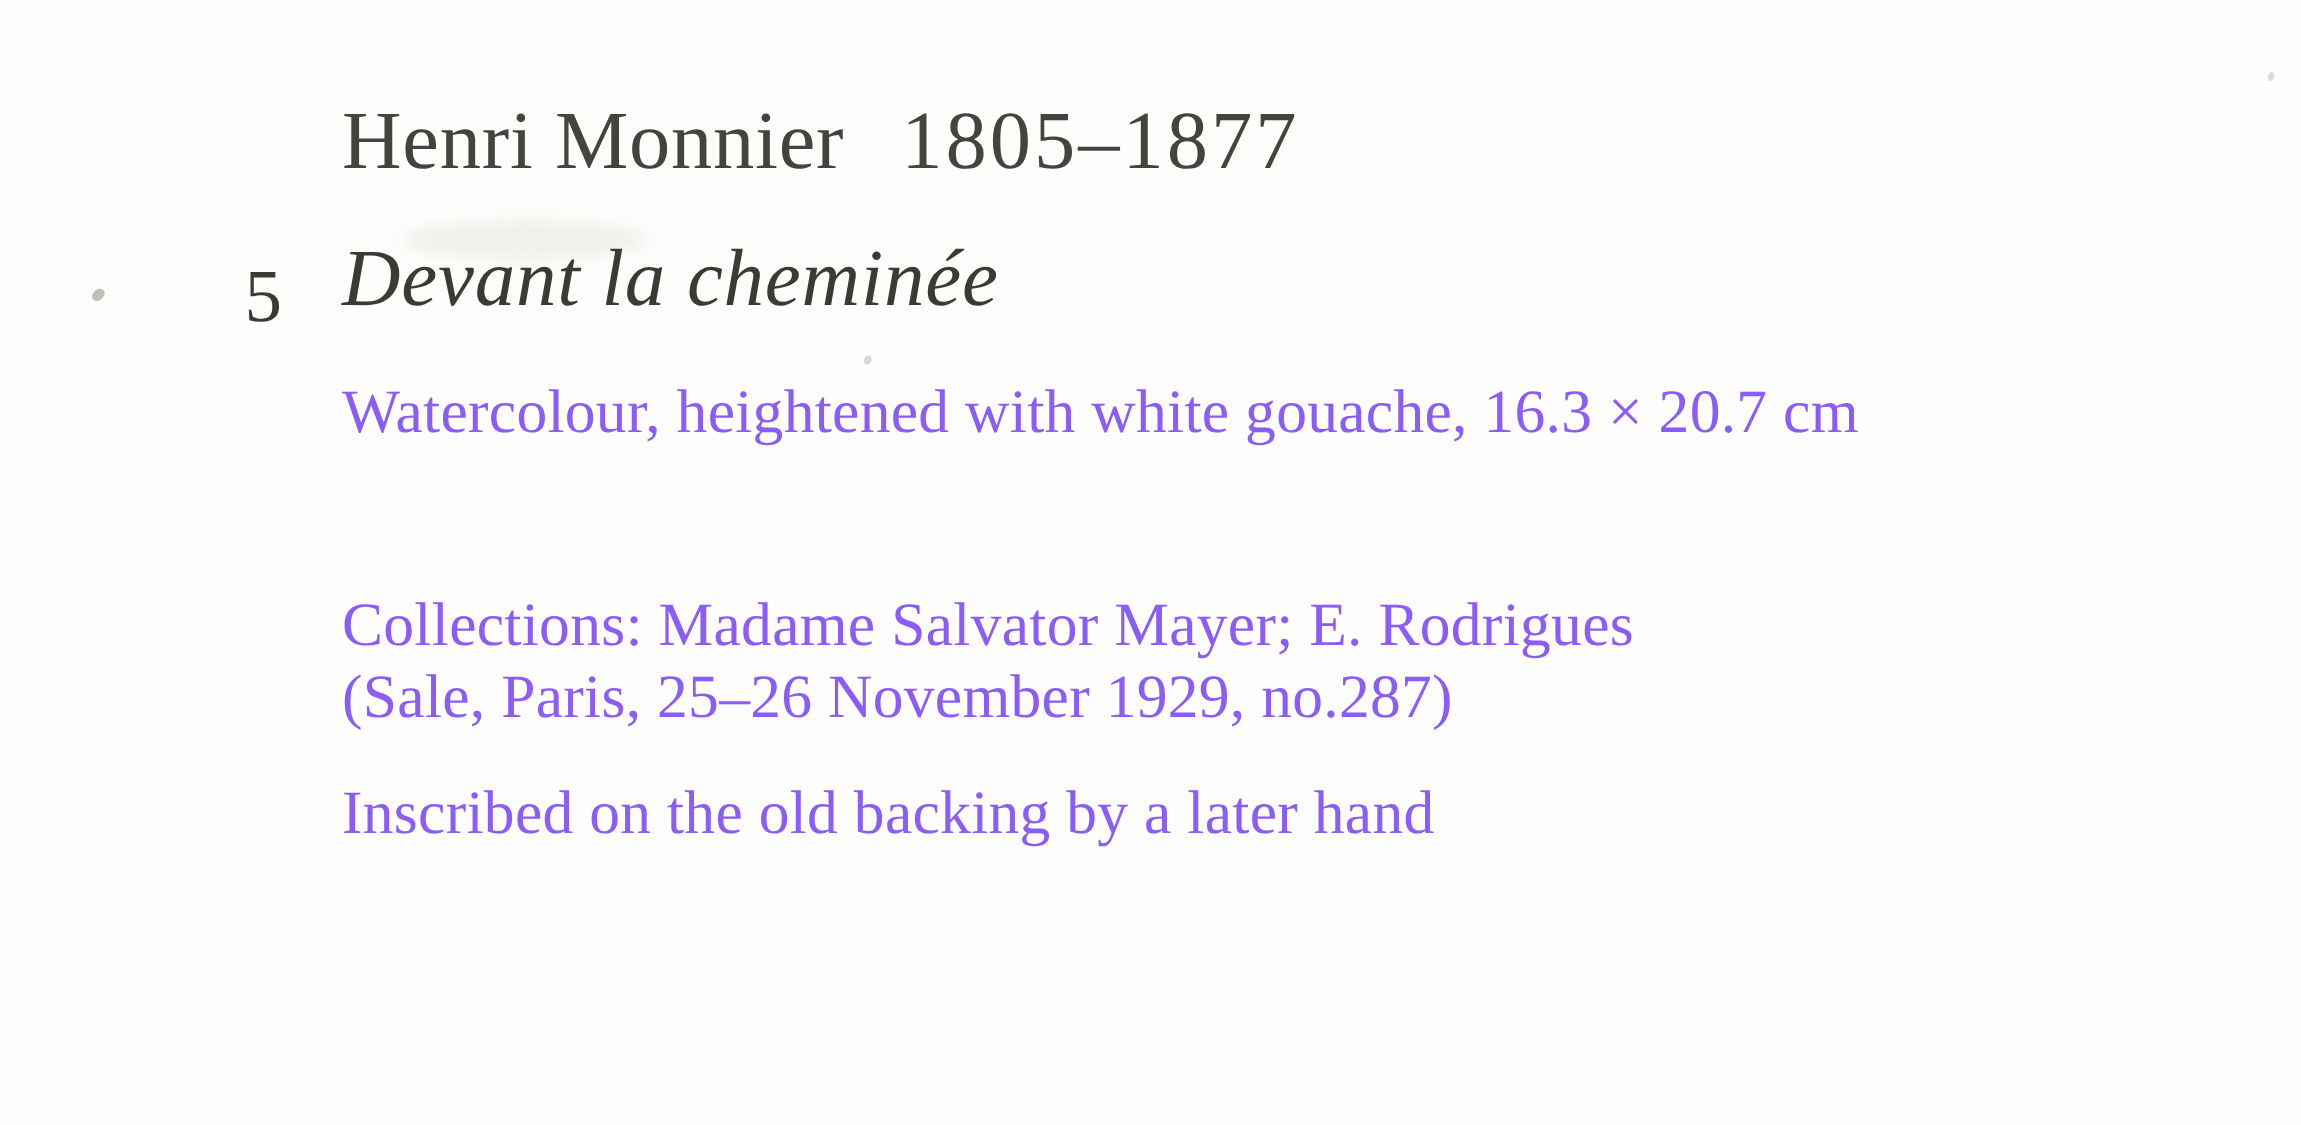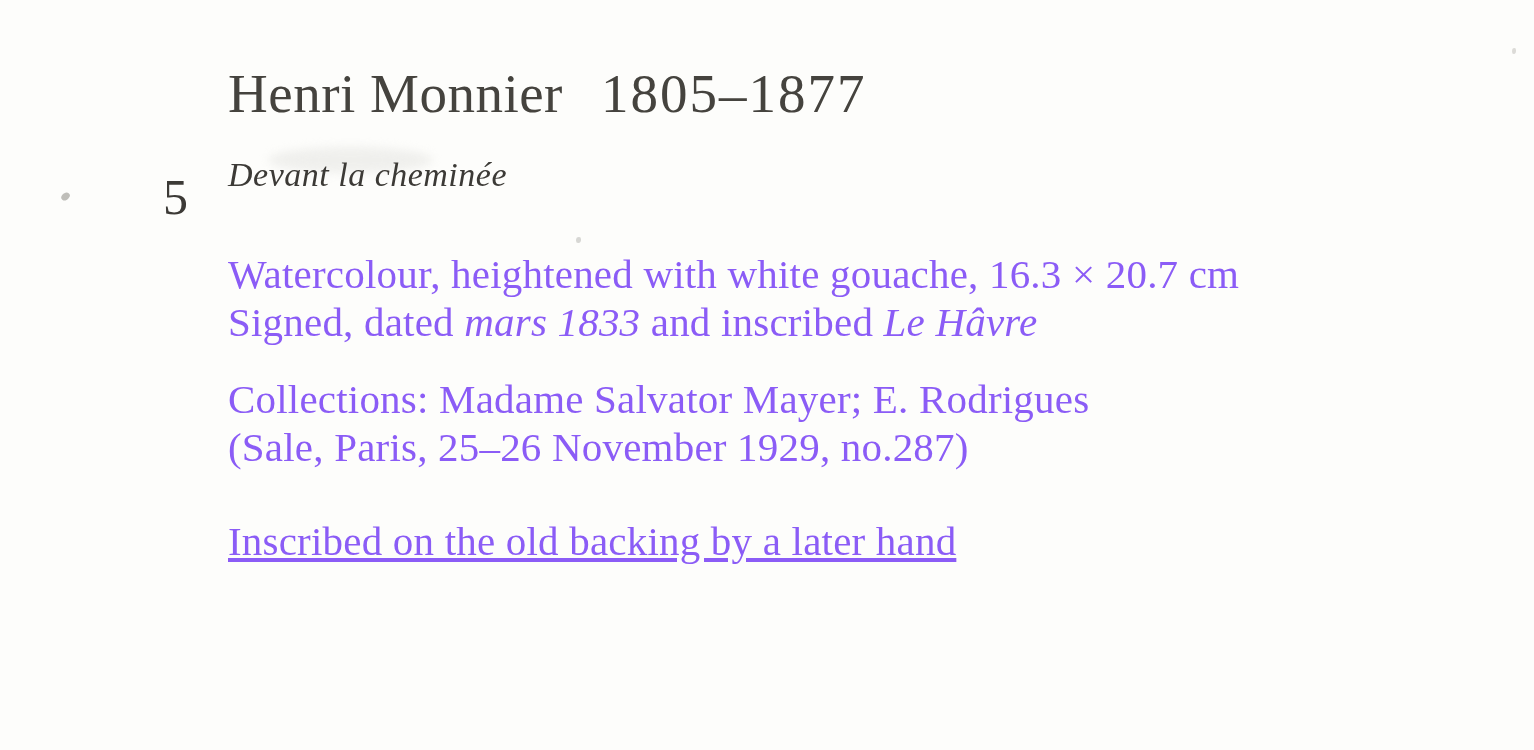--- a/index.html
+++ b/index.html
@@ -57,40 +57,40 @@
     left: 163px;
     top: 172px;
     font-size: 50px;
     line-height: 1;
     color: #3c3a36;
   }
   .work-title {
     position: absolute;
     left: 228px;
     top: 158px;
-    font-size: 34px;
+    font-size: 54px;
     line-height: 1;
     font-style: italic;
     color: #3c3a36;
     letter-spacing: 0.5px;
     white-space: nowrap;
     text-align: center;
   }
   .para {
     position: absolute;
     left: 228px;
     font-size: 41px;
     line-height: 48px;
     letter-spacing: 0.2px;
     color: #8b5cf6;
     white-space: nowrap;
   }
   .para.p1 { top: 250px; }
-  .para.p2 { top: 375px; font-family: Liberation Serif, serif; }
-  .para.p3 { top: 517px; text-decoration: underline; }
+  .para.p2 { top: 392px; font-family: Liberation Serif, serif; }
+  .para.p3 { top: 517px; }
   .it { font-style: italic; }
   sup.nb {
     font-size: 0.55em;
     vertical-align: super;
     line-height: 0;
   }
 </style>
 </head>
 <body>
 
@@ -104,23 +104,20 @@
   <div class="artist-heading">
     <span>Henri Monnier</span><span class="dates">1805–1877</span>
   </div>
 
   <div class="catalog-number">5</div>
 
   <div class="work-title">Devant la cheminée</div>
 
   <div class="para p1">
     <div>Watercolour, heightened with white gouache, 16.3 × 20.7 cm</div>
-    <div>
-      <span>Signed, dated </span><span class="it">mars 1833</span><span> and inscribed </span><span class="it">Le Hâvre</span>
-    </div>
   </div>
 
   <div class="para p2">
     <div>Collections: Madame Salvator Mayer; E. Rodrigues</div>
     <div>(Sale, Paris, 25–26 November 1929, no.287)</div>
   </div>
 
   <div class="para p3">
     <div>Inscribed on the old backing by a later hand</div>
   </div>

